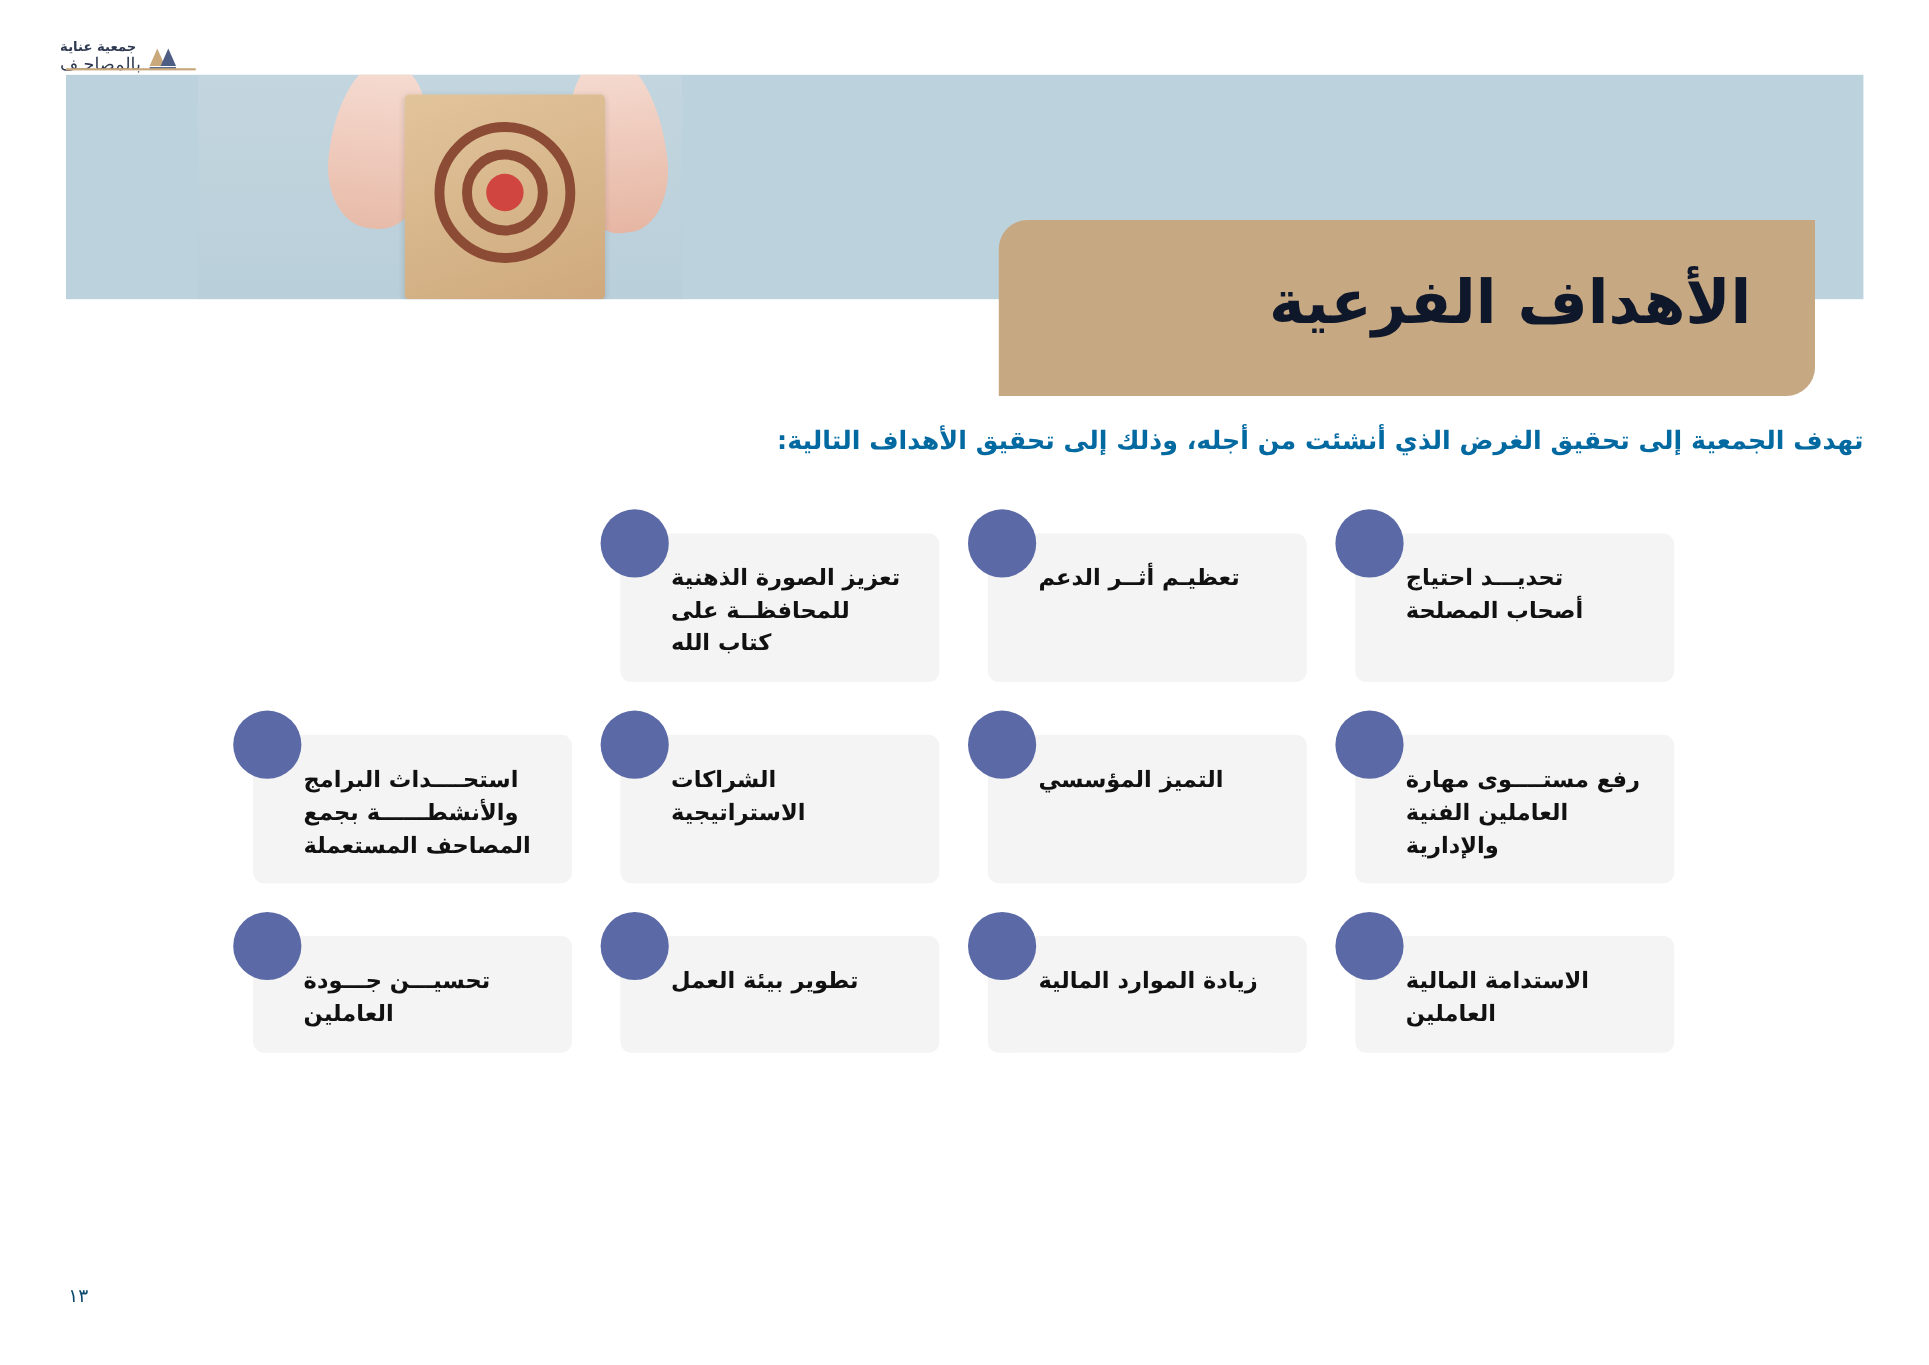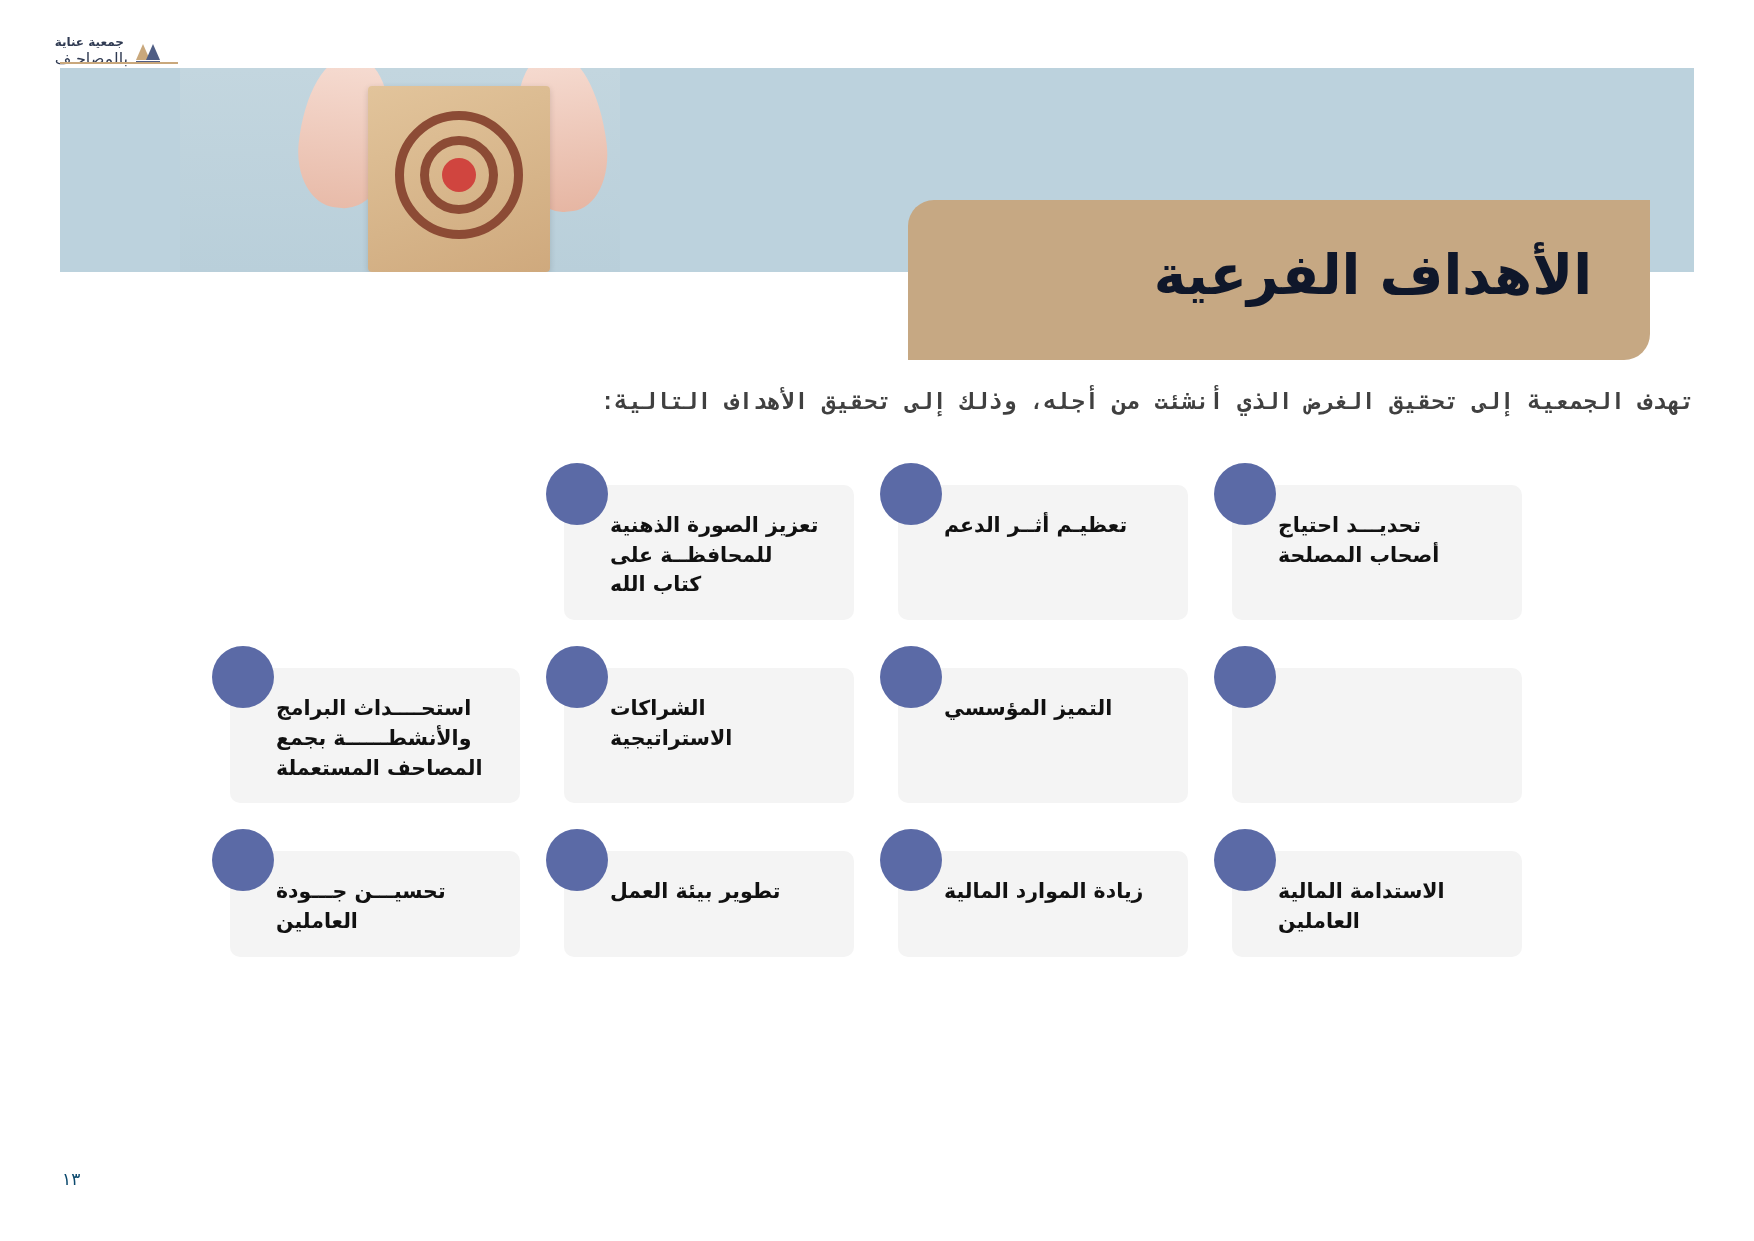--- a/index.html
+++ b/index.html
@@ -146,23 +146,22 @@
 
   
   .intro {
     position: absolute;
     top: 388px;
     right: 60px;
     width: 1560px;
     text-align: right;
     font-size: 23px;
     font-weight: bold;
-    color: #404040;
+    color: #0369a1;
     padding-left: 56px;
-    font-family: Liberation Mono, monospace;
   }
 
   
   .grid {
     position: absolute;
     top: 485px;
     right: 232px;
     width: 1330px;
     display: flex;
     flex-direction: column;
@@ -268,20 +267,21 @@
       </div>
       <div class="card">
         <div class="dot"></div>
         <div class="txt">تعزيز الصورة الذهنية للمحافظــة على كتاب الله</div>
       </div>
     </div>
 
     <div class="row r2">
       <div class="card">
         <div class="dot"></div>
+        <div class="txt">رفع مستــــوى مهارة العاملين الفنية والإدارية</div>
       </div>
       <div class="card">
         <div class="dot"></div>
         <div class="txt">التميز المؤسسي</div>
       </div>
       <div class="card">
         <div class="dot"></div>
         <div class="txt">الشراكات الاستراتيجية</div>
       </div>
       <div class="card">

